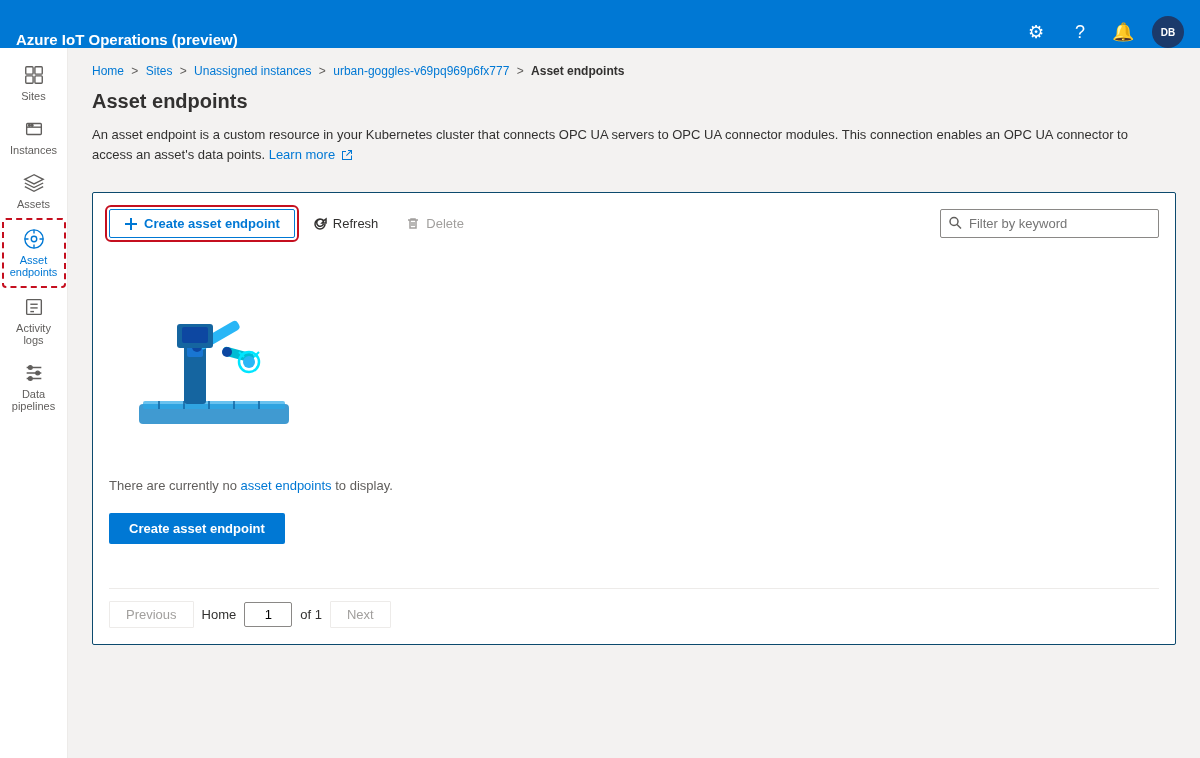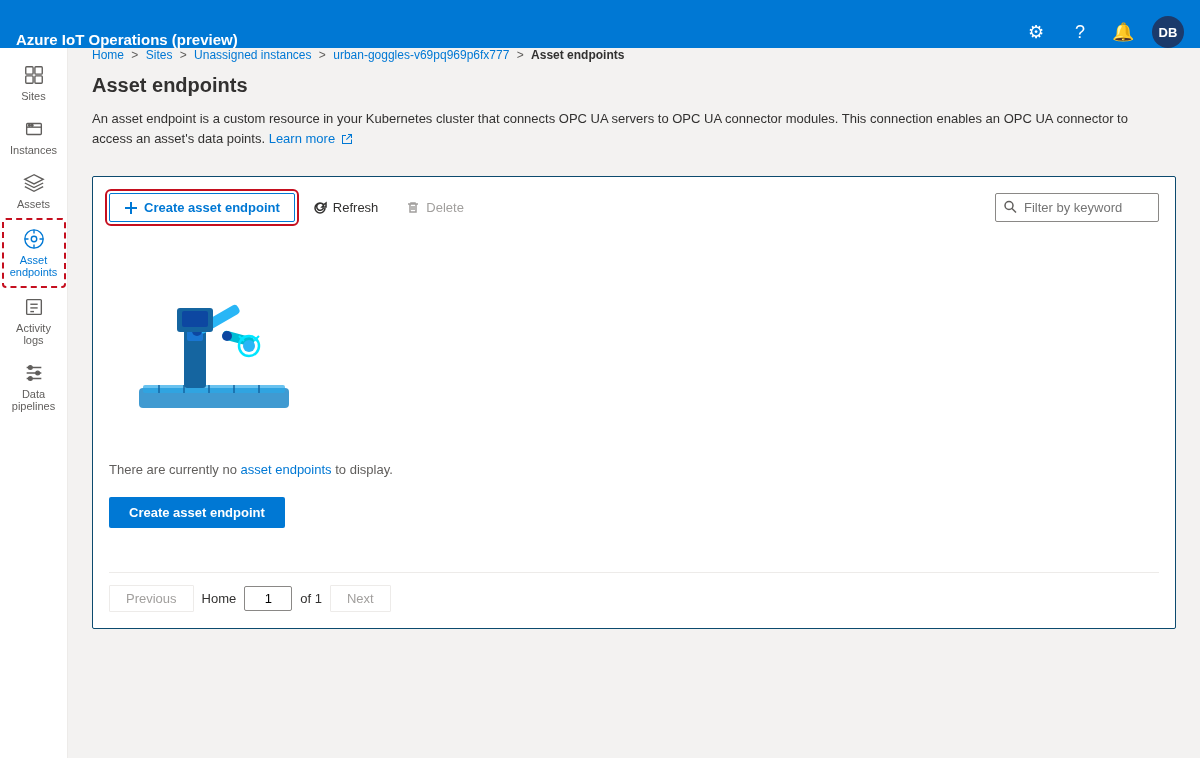--- a/index.html
+++ b/index.html
@@ -31,21 +31,21 @@
       width: 32px; height: 32px;
       display: flex; align-items: center; justify-content: center;
       border-radius: 50%;
     }
     .avatar {
       width: 32px; height: 32px;
       background: #1b3a6b;
       border-radius: 50%;
       color: #fff;
       display: flex; align-items: center; justify-content: center;
-      font-size: 13px; font-weight: 600;
+      font-size: 10px; font-weight: 600;
     }
 
     
     .layout {
       display: flex;
       height: calc(758px - 48px);
     }
 
     
     .sidebar {
@@ -82,21 +82,21 @@
     }
 
     
     .main-content {
       flex: 1;
       overflow-y: auto;
       padding: 0;
       background: #f3f2f1;
     }
     .content-inner {
-      padding: 0 24px;
+      padding: 16px 24px;
     }
 
     
     .breadcrumb {
       font-size: 12px;
       color: #605e5c;
       margin-bottom: 12px;
     }
     .breadcrumb a {
       color: #0078d4;
@@ -176,21 +176,21 @@
     
     .filter-input-wrap {
       margin-left: auto;
       position: relative;
     }
     .filter-input {
       border: 1px solid #8a8886;
       border-radius: 2px;
       padding: 6px 10px 6px 28px;
       font-size: 13px;
-      width: 164px;
+      width: 219px;
       color: #605e5c;
       outline: none;
     }
     .search-icon-wrap {
       position: absolute;
       left: 8px; top: 50%;
       transform: translateY(-50%);
       color: #605e5c;
     }
 

